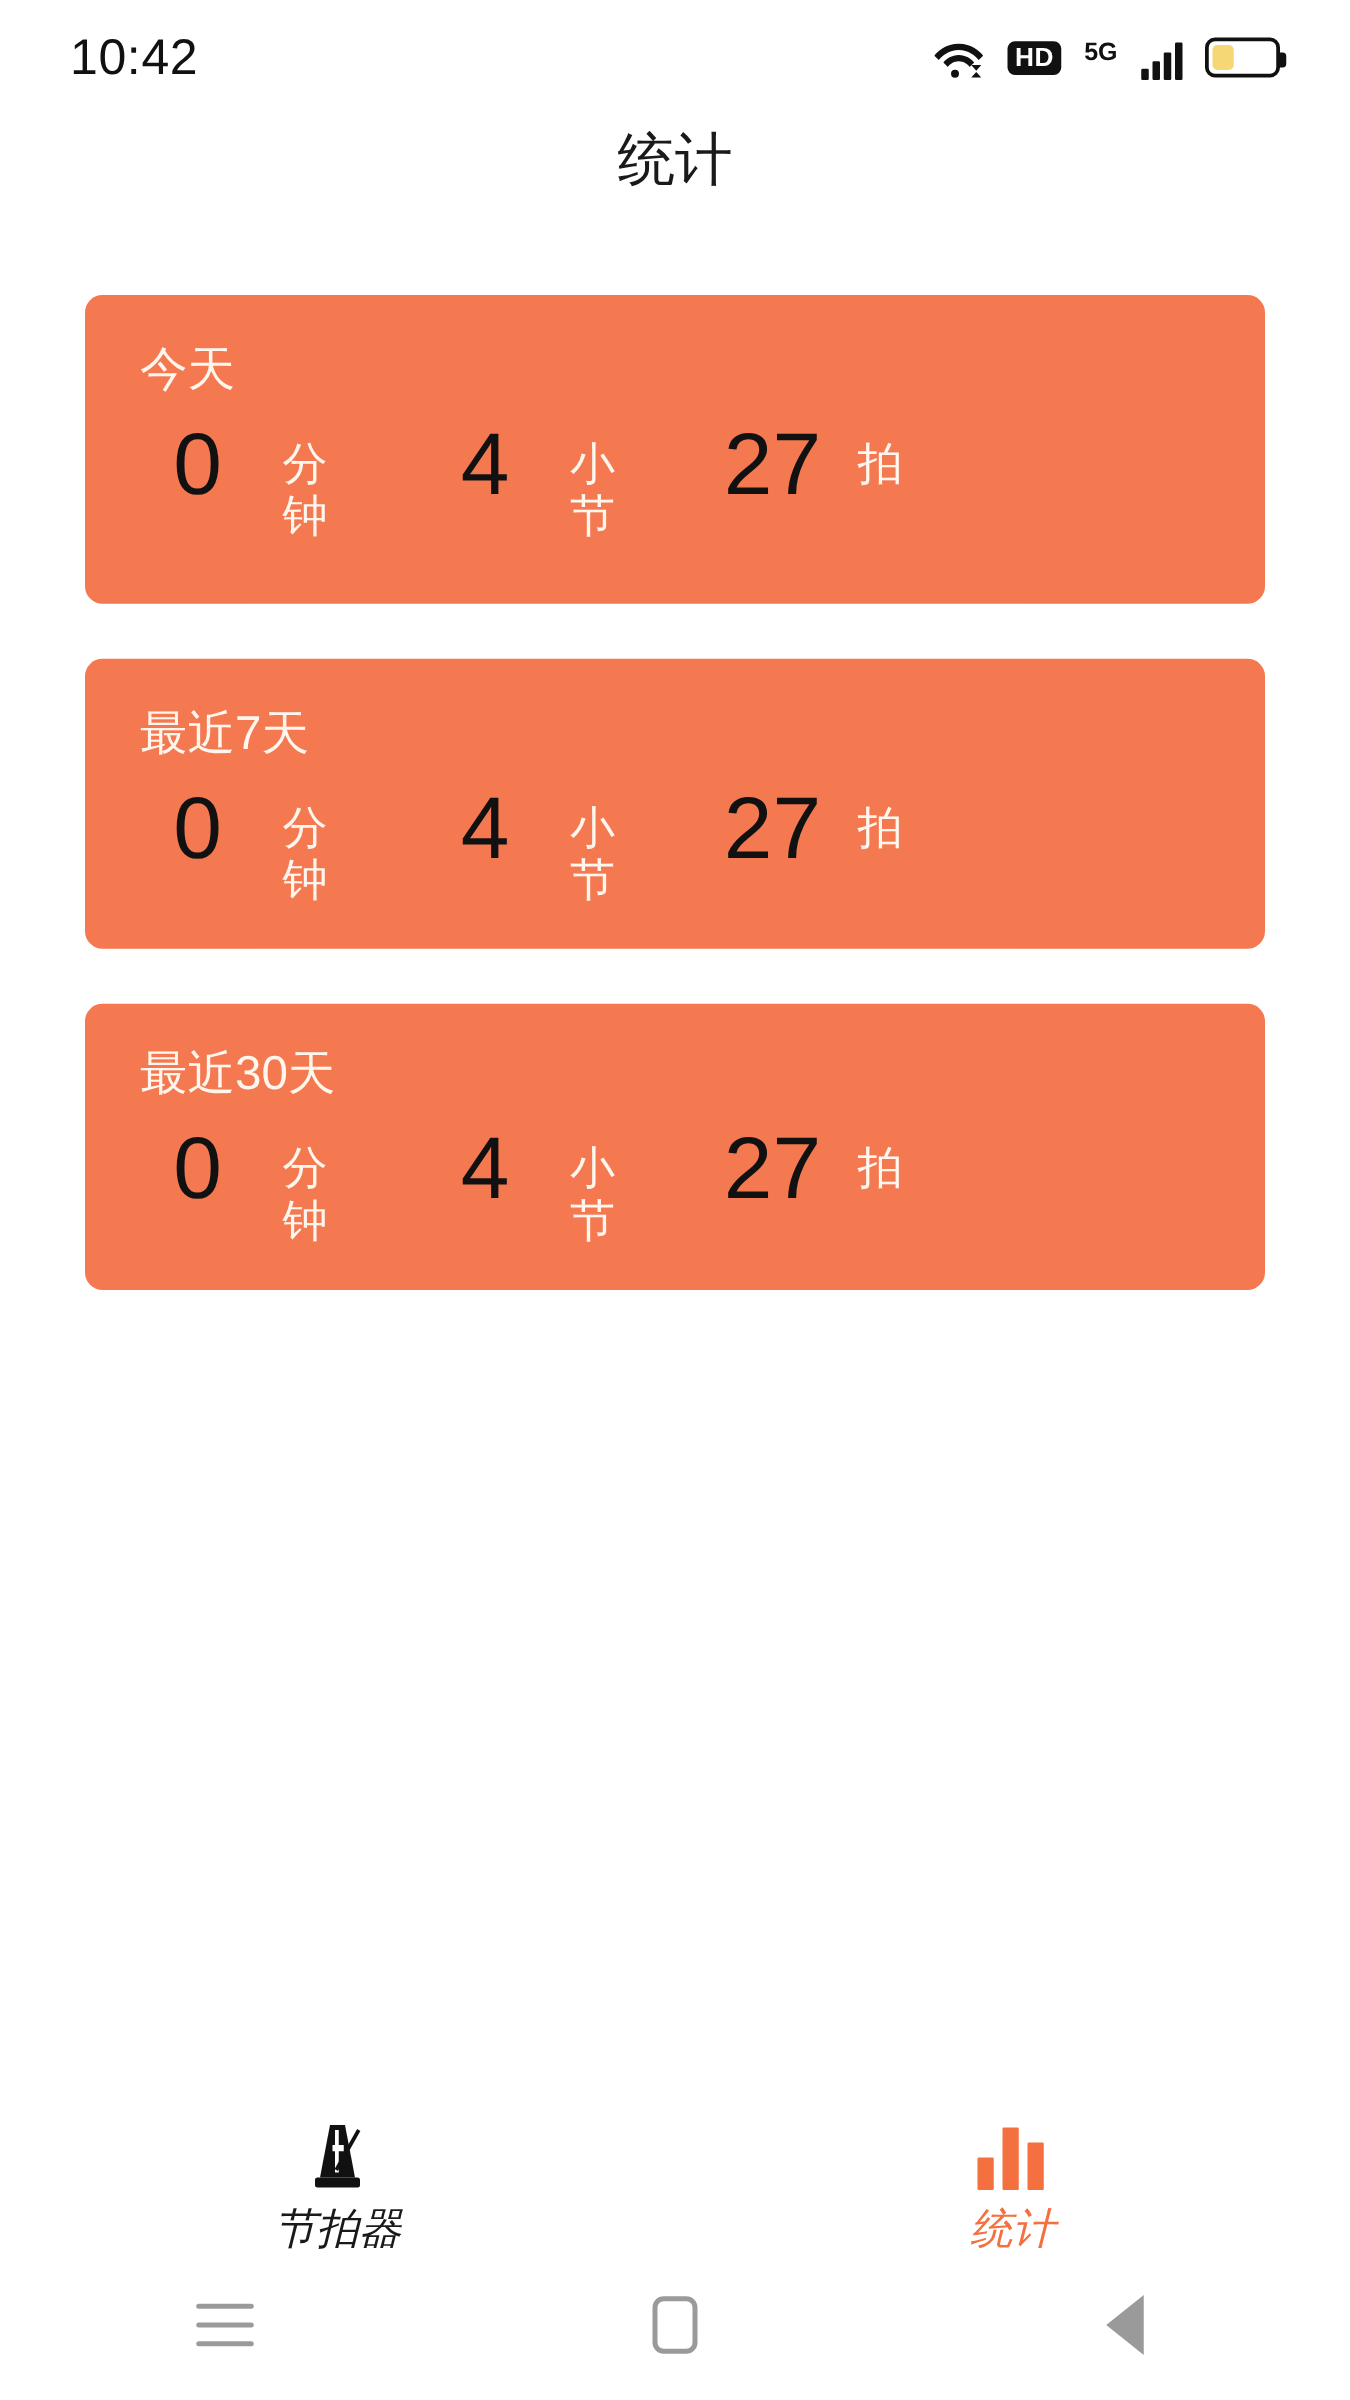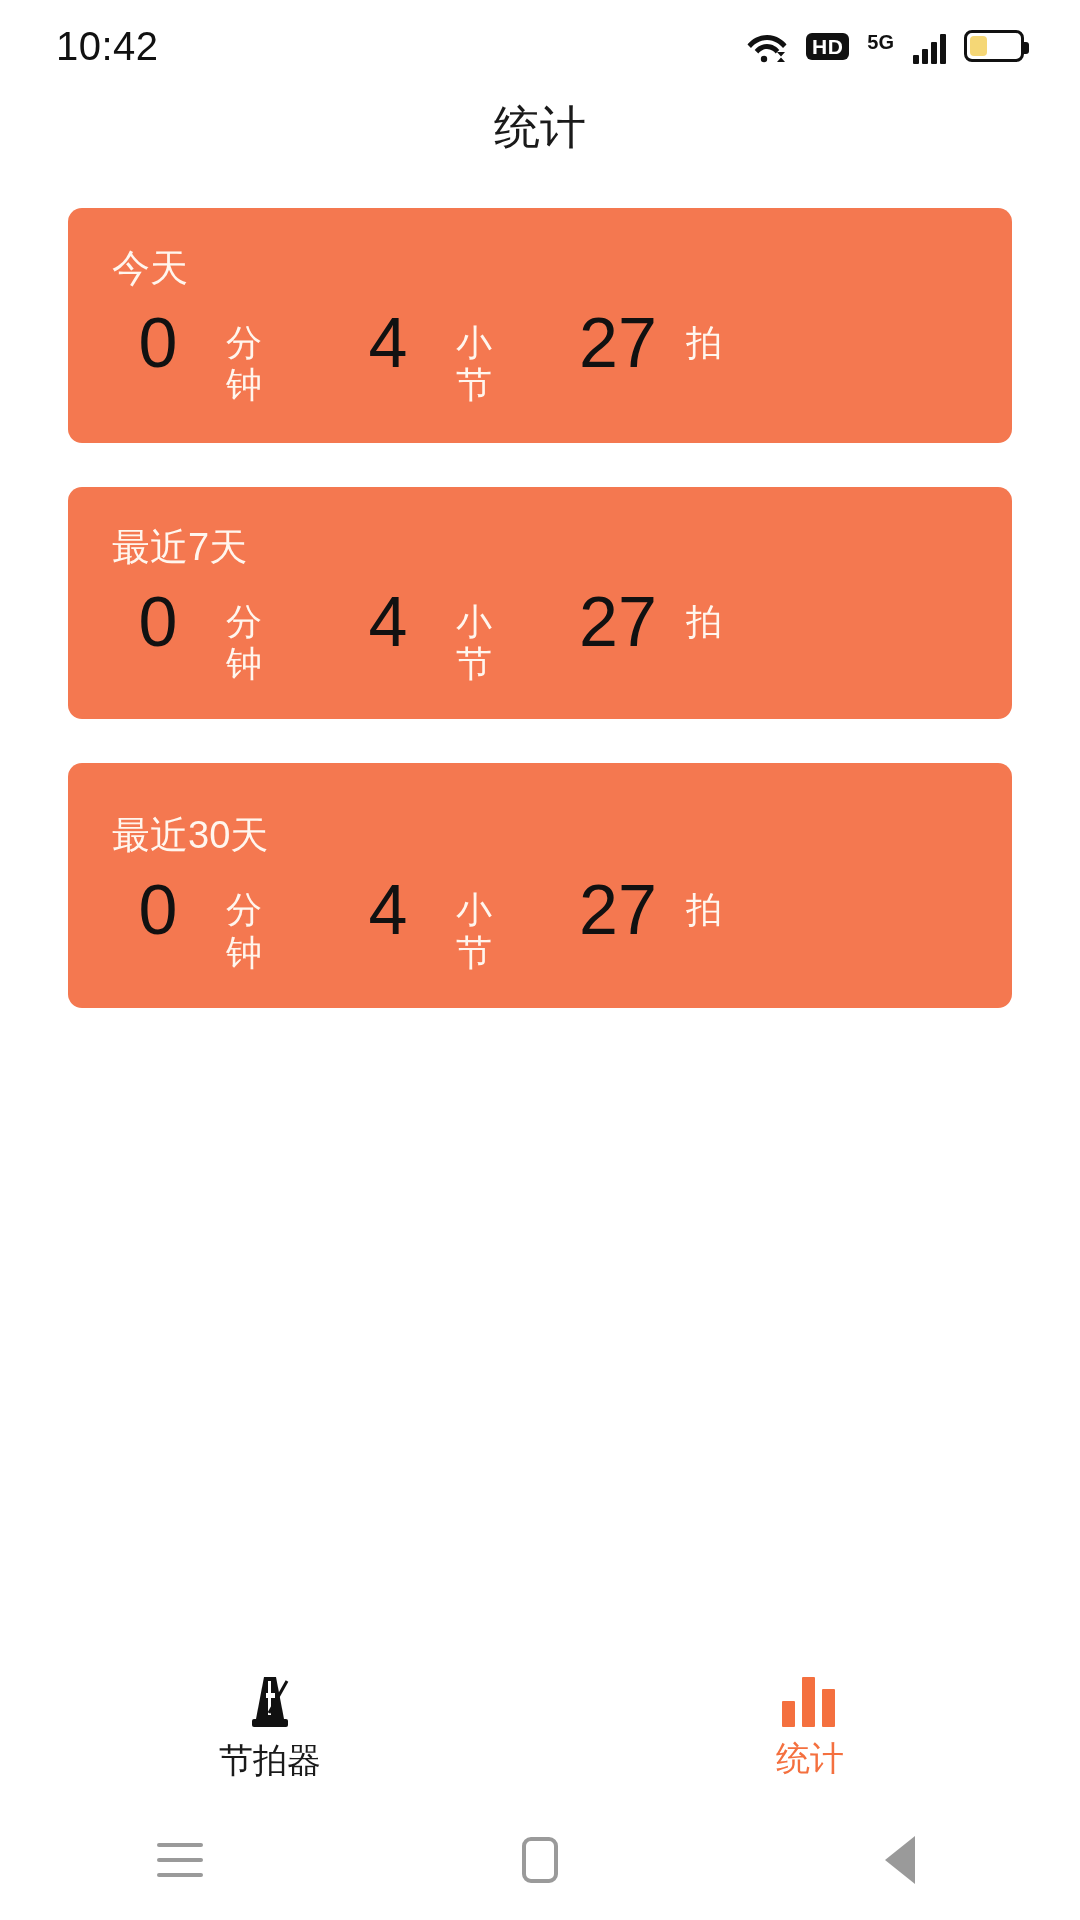--- a/index.html
+++ b/index.html
@@ -74,28 +74,28 @@
   }
   .stat-unit {
     color:#FFF6EE; font-size:36px; line-height:1.18;
     margin-left:22px; margin-top:14px;
     width:42px; word-break:break-all; white-space:normal;
   }
   .sp-a { margin-left:74px; }
   .sp-b { margin-left:74px; }
 
   
-  .card-1 { padding-bottom:36px; }
+  .card-1 { padding-bottom:48px;margin-top:28px; }
   .card-2 { padding-top:40px; }
-  .card-3 { padding-top:52px; }
+  .card-3 { padding-top:36px; }
 
   
   .tabbar {
     position:absolute; left:0; bottom:120px; width:1080px; height:150px;
-    display:flex; align-items:center;
+    display:flex; align-items:flex-end;font-style:italic;
   }
   .tab { flex:1; display:flex; flex-direction:column; align-items:center; gap:14px; }
   .tab-label { font-size:34px; color:#1a1a1a; line-height:1; }
   .tab-label.active { color:#F4703F; }
 
   .icon-metronome { width:56px; height:56px; position:relative; }
   .icon-chart { width:56px; height:52px; display:flex; align-items:flex-end; gap:7px; }
   .icon-chart i { display:block; width:13px; background:#F4703F; border-radius:1px; }
   .icon-chart i:nth-child(1){ height:26px; }
   .icon-chart i:nth-child(2){ height:50px; }

